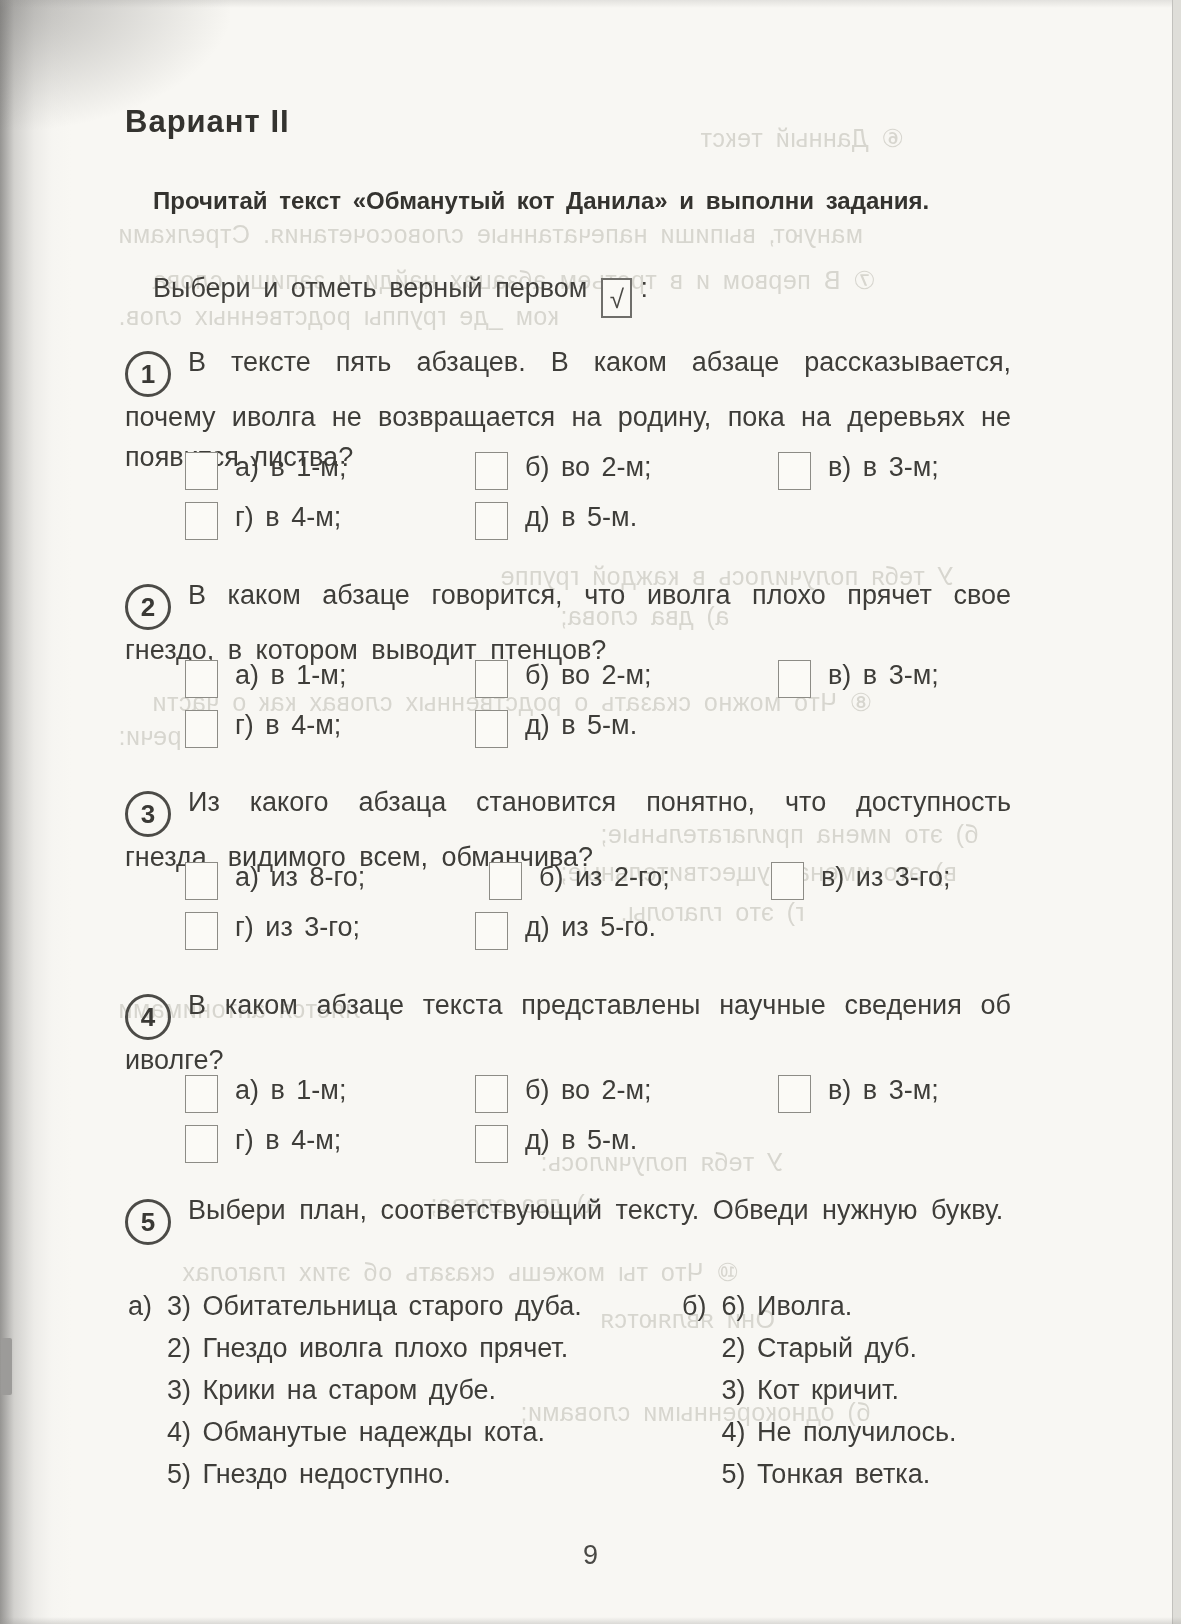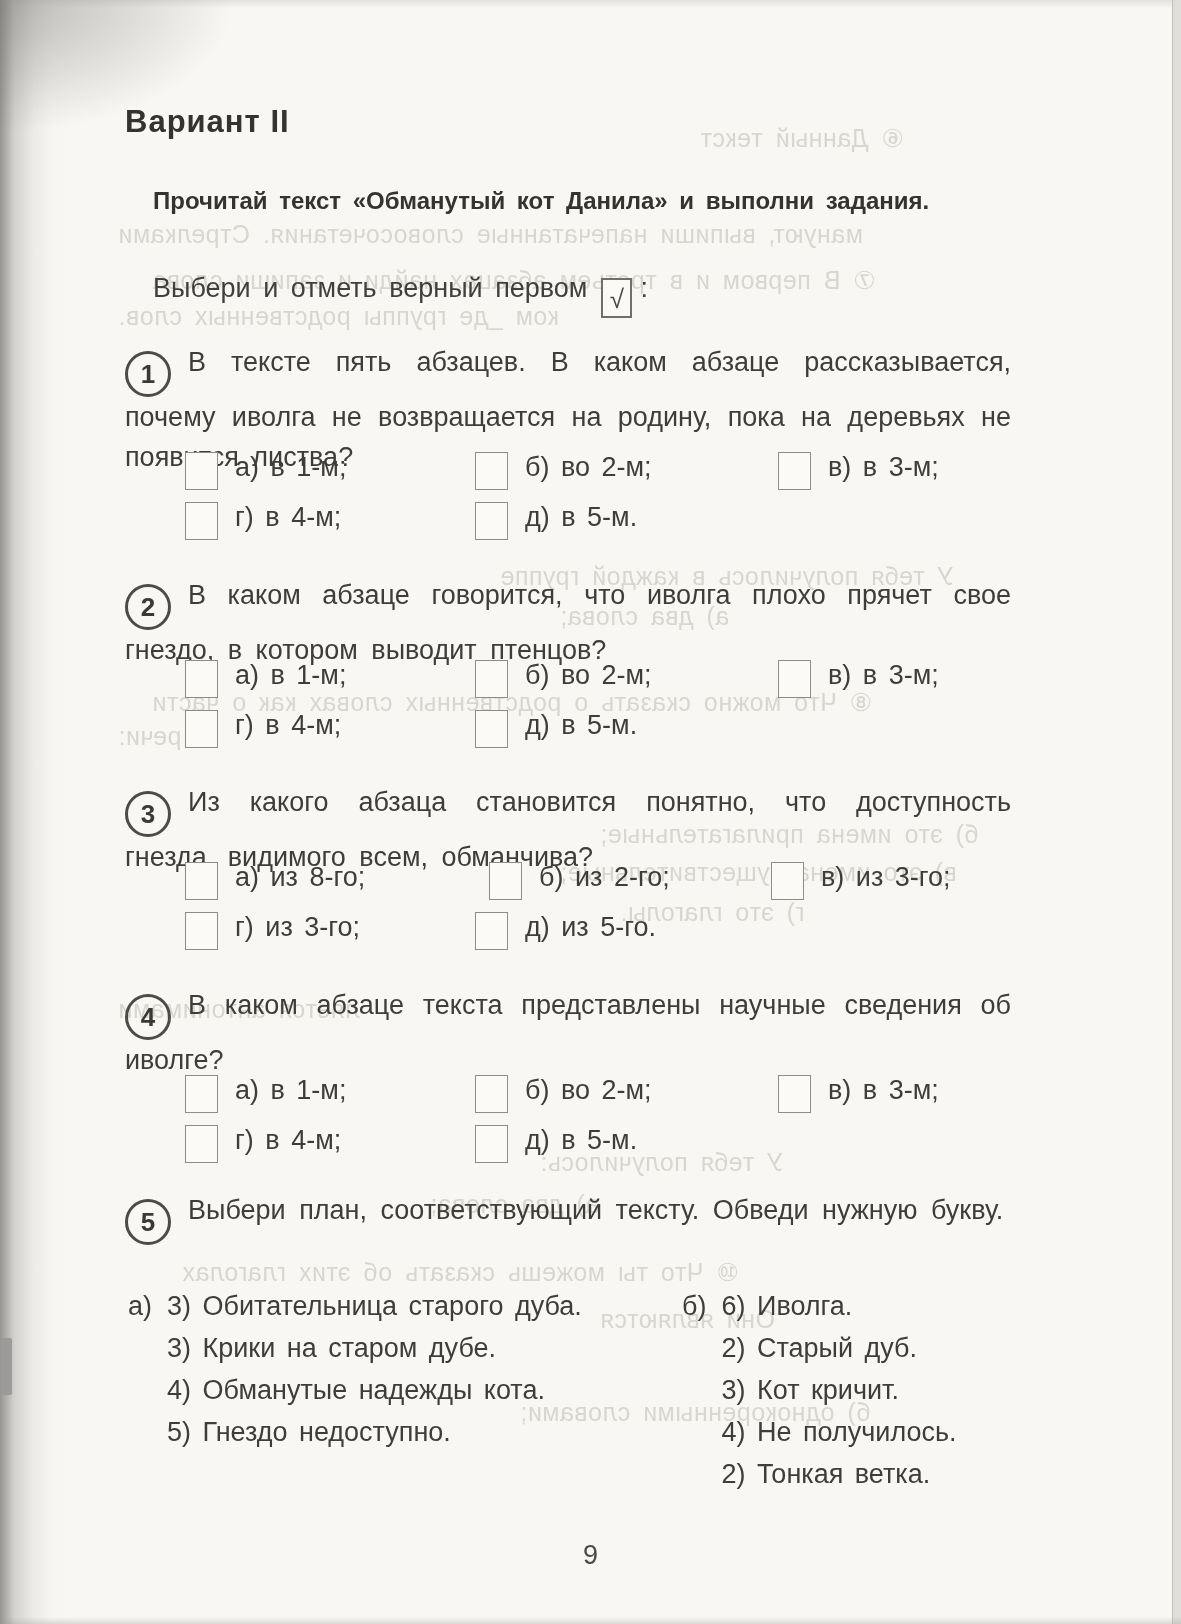--- a/index.html
+++ b/index.html
@@ -219,33 +219,34 @@
     <div class="abs" style="top:1190px">
       <p class="q-text"><span class="q-num">
             <span>5</span>
           </span><span>Выбери план, соответствующий тексту. Обведи нужную букву.</span></p>
     </div>
 
     <div class="plan" style="left:128px; top:1285px">
       <span class="plan-letter">а)</span>
       <div class="plan-items">
         <div class="plan-item">3) Обитательница старого дуба.</div>
+        <div class="plan-item">2) Гнездо иволга плохо прячет.</div>
         <div class="plan-item">3) Крики на старом дубе.</div>
         <div class="plan-item">4) Обманутые надежды кота.</div>
         <div class="plan-item">5) Гнездо недоступно.</div>
       </div>
     </div>
     <div class="plan" style="left:682px; top:1285px">
       <span class="plan-letter">б)</span>
       <div class="plan-items">
         <div class="plan-item">6) Иволга.</div>
         <div class="plan-item">2) Старый дуб.</div>
         <div class="plan-item">3) Кот кричит.</div>
         <div class="plan-item">4) Не получилось.</div>
-        <div class="plan-item">2) Тонкая ветка.</div>
+        <div class="plan-item">5) Тонкая ветка.</div>
       </div>
     </div>
 
     <div class="page-num" style="top:1540px">9</div>
   </div>
 
   <div class="edge-left"></div>
   <div class="corner-tl"></div>
   <div class="edge-top"></div>
   <div class="edge-right"></div>

